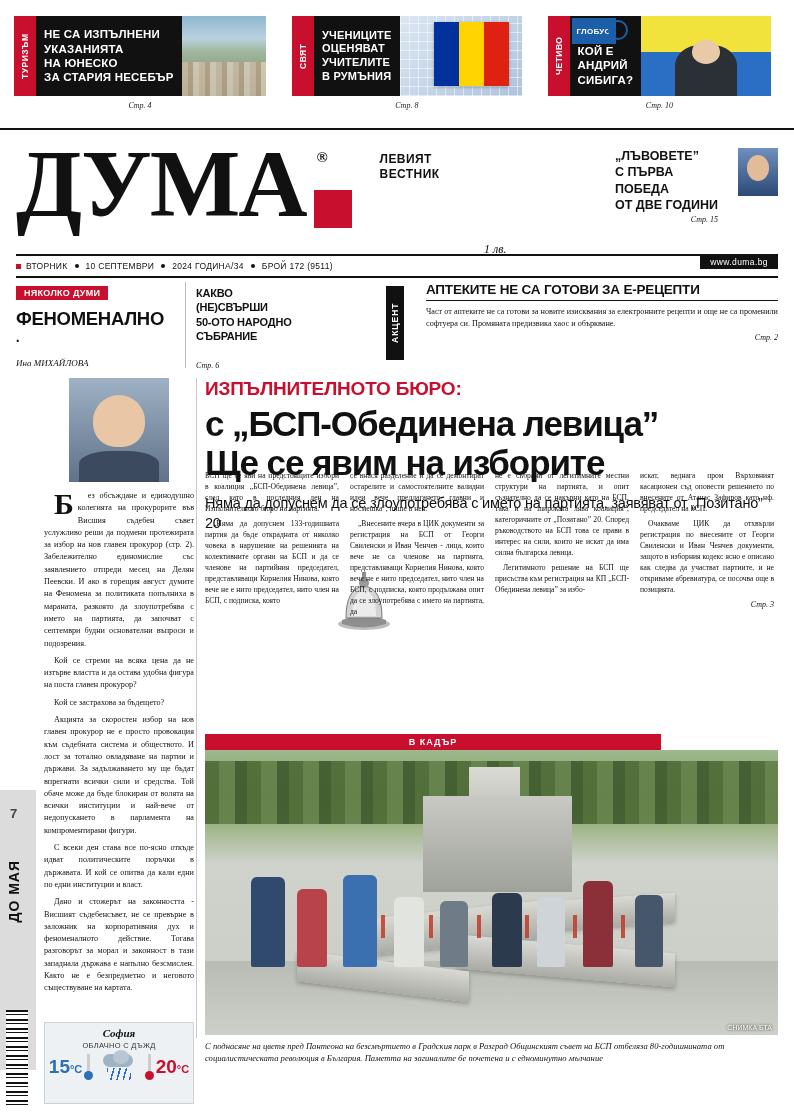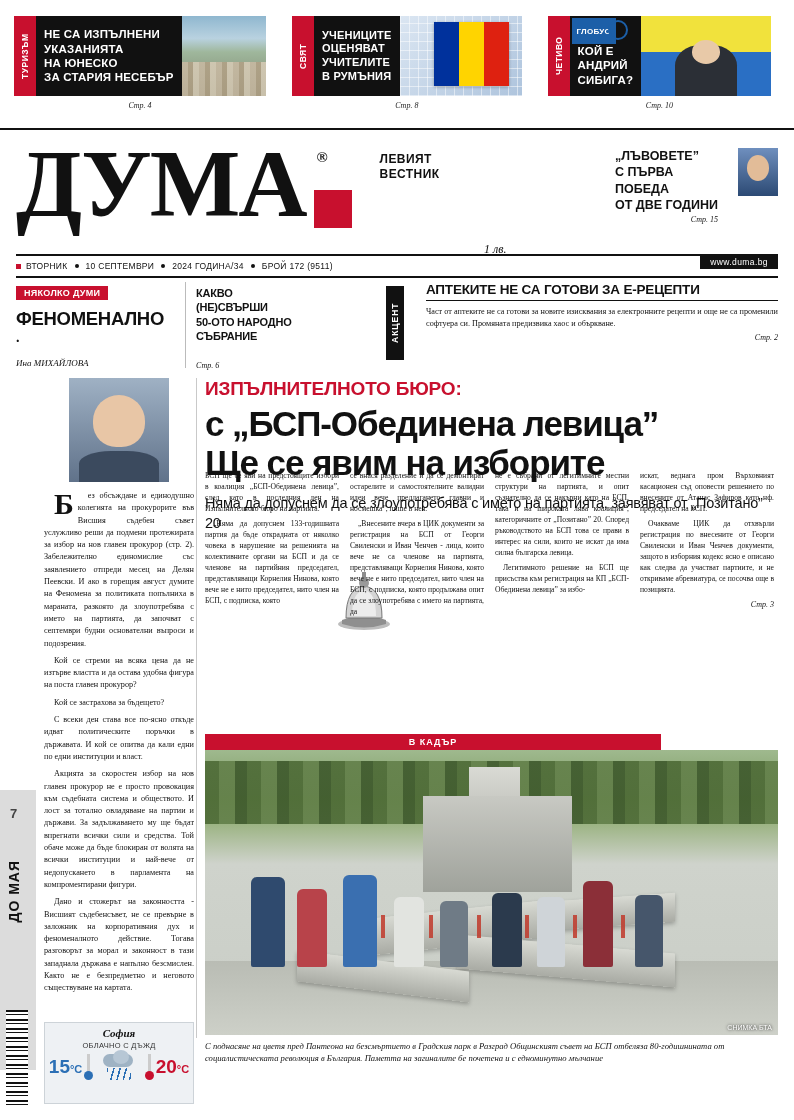--- a/index.html
+++ b/index.html
@@ -437,22 +437,22 @@
   </div>
 
   <div class="vline"></div>
 
   <div class="opinion">
     <div class="op-photo"></div>
     <div class="op-text">
       <p class="nohead"><span class="dropcap">Б</span><span>ез обсъждане и единодушно колегията на прокурорите във Висшия съдебен съвет услужливо реши да подмени протежирата за избор на нов главен прокурор (стр. 2). Забележително единомислие със заявлението отпреди месец на Делян Пеевски. И ако в горещия август думите на Феномена за политиката попълниха в мараната, разкоято да злоупотребява с името на партията, да започват с септември будни основателни въпроси и подозрения.</span></p>
       <p>Кой се стреми на всяка цена да не изтърве властта и да остава удобна фигура на поста главен прокурор?</p>
       <p>Кой се застрахова за бъдещето?</p>
+      <p>Акцията за скоростен избор на нов главен прокурор не е просто провокация към съдебната система и обществото. И лост за тотално овладяване на партии и държави. За задължаването му ще бъдат впрегнати всички сили и средства. Той обаче може да бъде блокиран от волята на всички институции и най-вече от недопускането в парламента на компроментирани фигури.</p>
       <p>С всеки ден става все по-ясно откъде идват политическите поръчки в държавата. И кой се опитва да кали едни по едни институции и власт.</p>
-      <p>Акцията за скоростен избор на нов главен прокурор не е просто провокация към съдебната система и обществото. И лост за тотално овладяване на партии и държави. За задължаването му ще бъдат впрегнати всички сили и средства. Той обаче може да бъде блокиран от волята на всички институции и най-вече от недопускането в парламента на компроментирани фигури.</p>
       <p>Дано и стожерът на законността - Висшият съдебенсъвет, не се превърне в заложник на корпоративния дух и феноменалното действие. Тогава разговорът за морал и законност в тази западнала държава е напълно безсмислен. Както не е безпредметно и неговото съществуване на картата.</p>
     </div>
   </div>
 
   <div class="hl-wrap">
     <div class="kicker">ИЗПЪЛНИТЕЛНОТО БЮРО:</div>
     <div class="headline">
       <div>с „БСП-Обединена левица”</div>
       <div>Ще се явим на изборите</div>
     </div>

